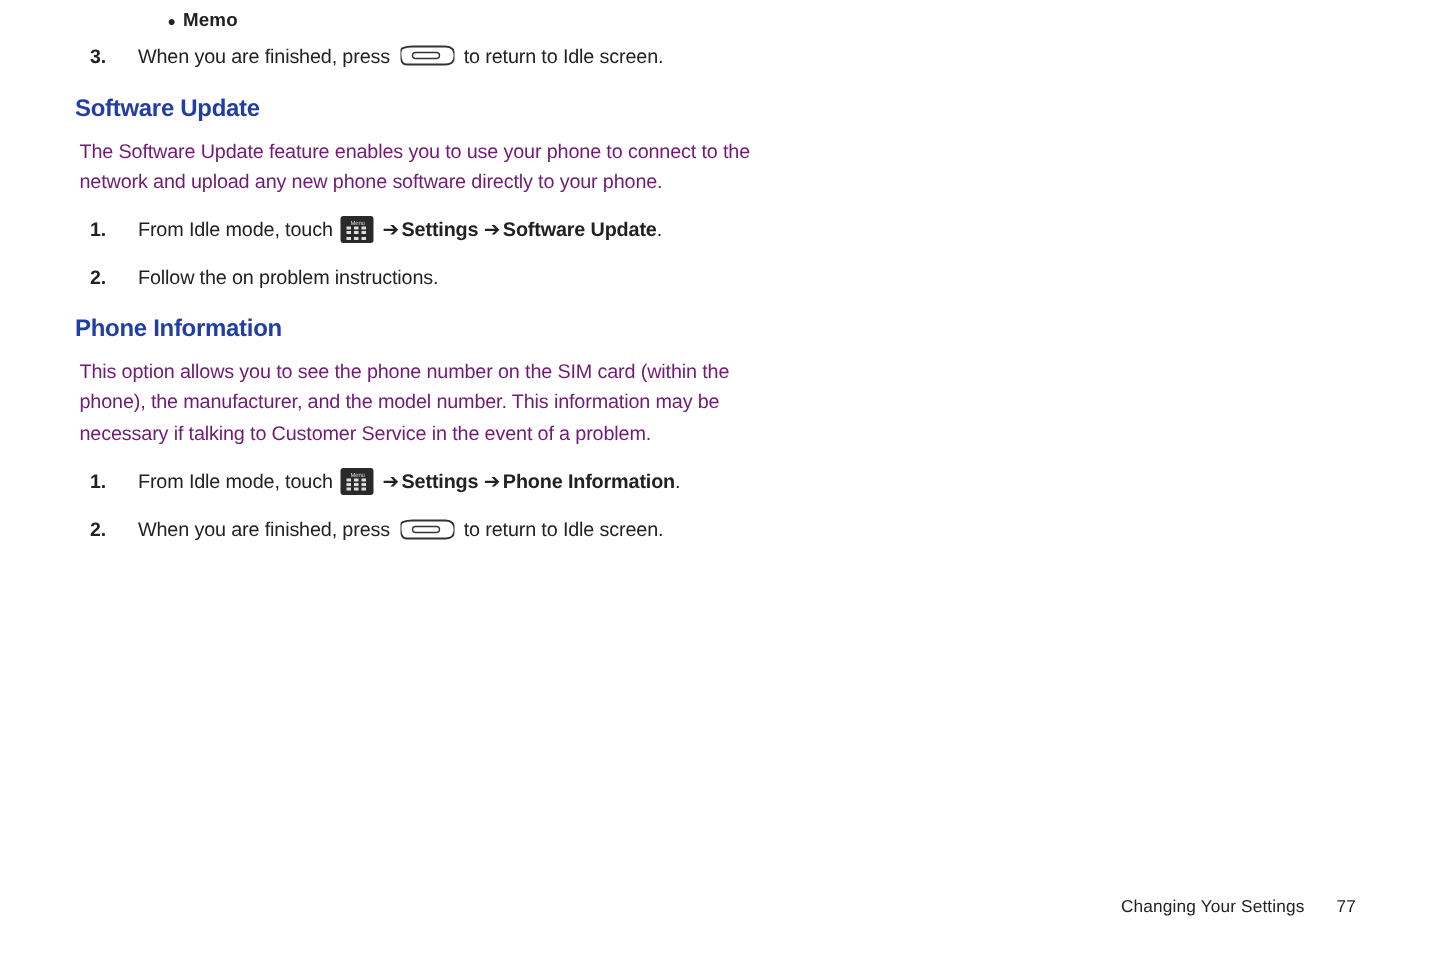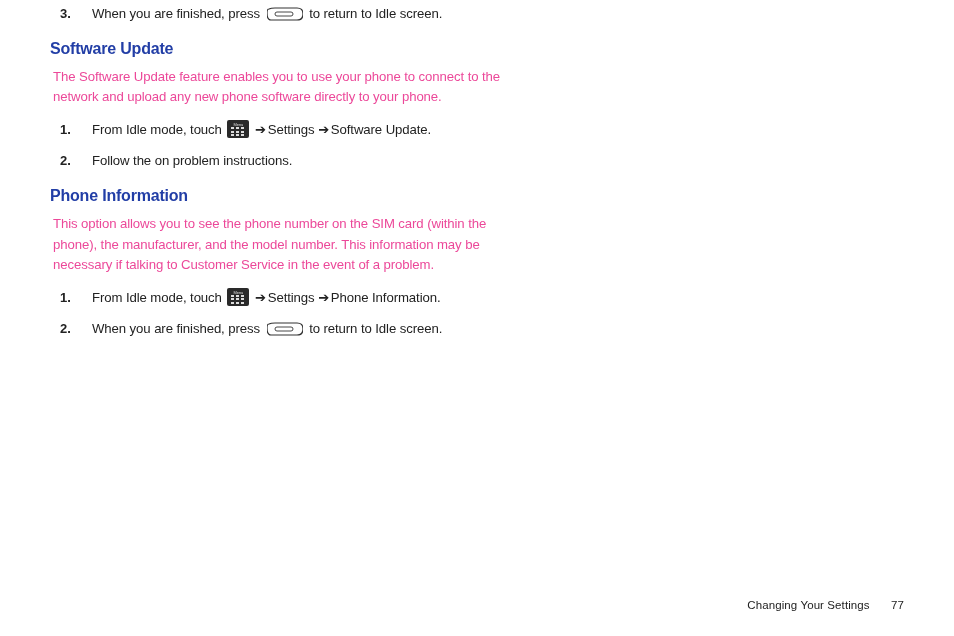--- a/index.html
+++ b/index.html
@@ -45,21 +45,21 @@
       font-weight: bold;
       color: #223ea6;
       letter-spacing: -0.2px;
       margin-top: 14px;
       margin-bottom: 9px;
       padding-left: 0px;
     }
     .body-text {
       font-size: 13.2px;
       line-height: 1.55;
-      color: #ec4899;
+      color: #701a75;
       padding-left: 3px;
       margin-bottom: 10px;
       font-family: Arial, Helvetica, sans-serif;
       letter-spacing: -0.1px;
     }
     .num-list {
       padding-left: 0;
       margin-left: 0;
     }
     .num-item {
@@ -73,21 +73,21 @@
     .num-label {
       font-weight: bold;
       min-width: 32px;
       font-size: 13px;
     }
     .num-content {
       flex: 1;
       letter-spacing: -0.1px;
     }
     .bold-inline {
-      font-weight: normal;
+      font-weight: bold;
     }
     .icon-box {
       display: inline-block;
       width: 22px;
       height: 18px;
       vertical-align: middle;
       margin: 0 2px;
       position: relative;
       top: -1px;
     }
@@ -155,20 +155,21 @@
       font-size: 11.5px;
       text-align: center;
     }
   </style>
 </head>
 <body>
 
 <div class="content">
 
   <ul class="sub-bullets">
+    <li>Memo</li>
   </ul>
 
   <div class="num-list">
     <div class="num-item">
       <span class="num-label">3.</span>
       <span class="num-content">
         <span>When you are finished, press </span>
         <span class="key-icon">
           <svg viewBox="0 0 36 16">
             <path d="M 2 3 Q 0 3 0 7 Q 0 14 4 14 L 30 14 Q 36 14 36 8 Q 36 2 30 2 L 8 2 Q 4 2 2 3 Z" fill="none" stroke="#333" stroke-width="1.2"></path>

